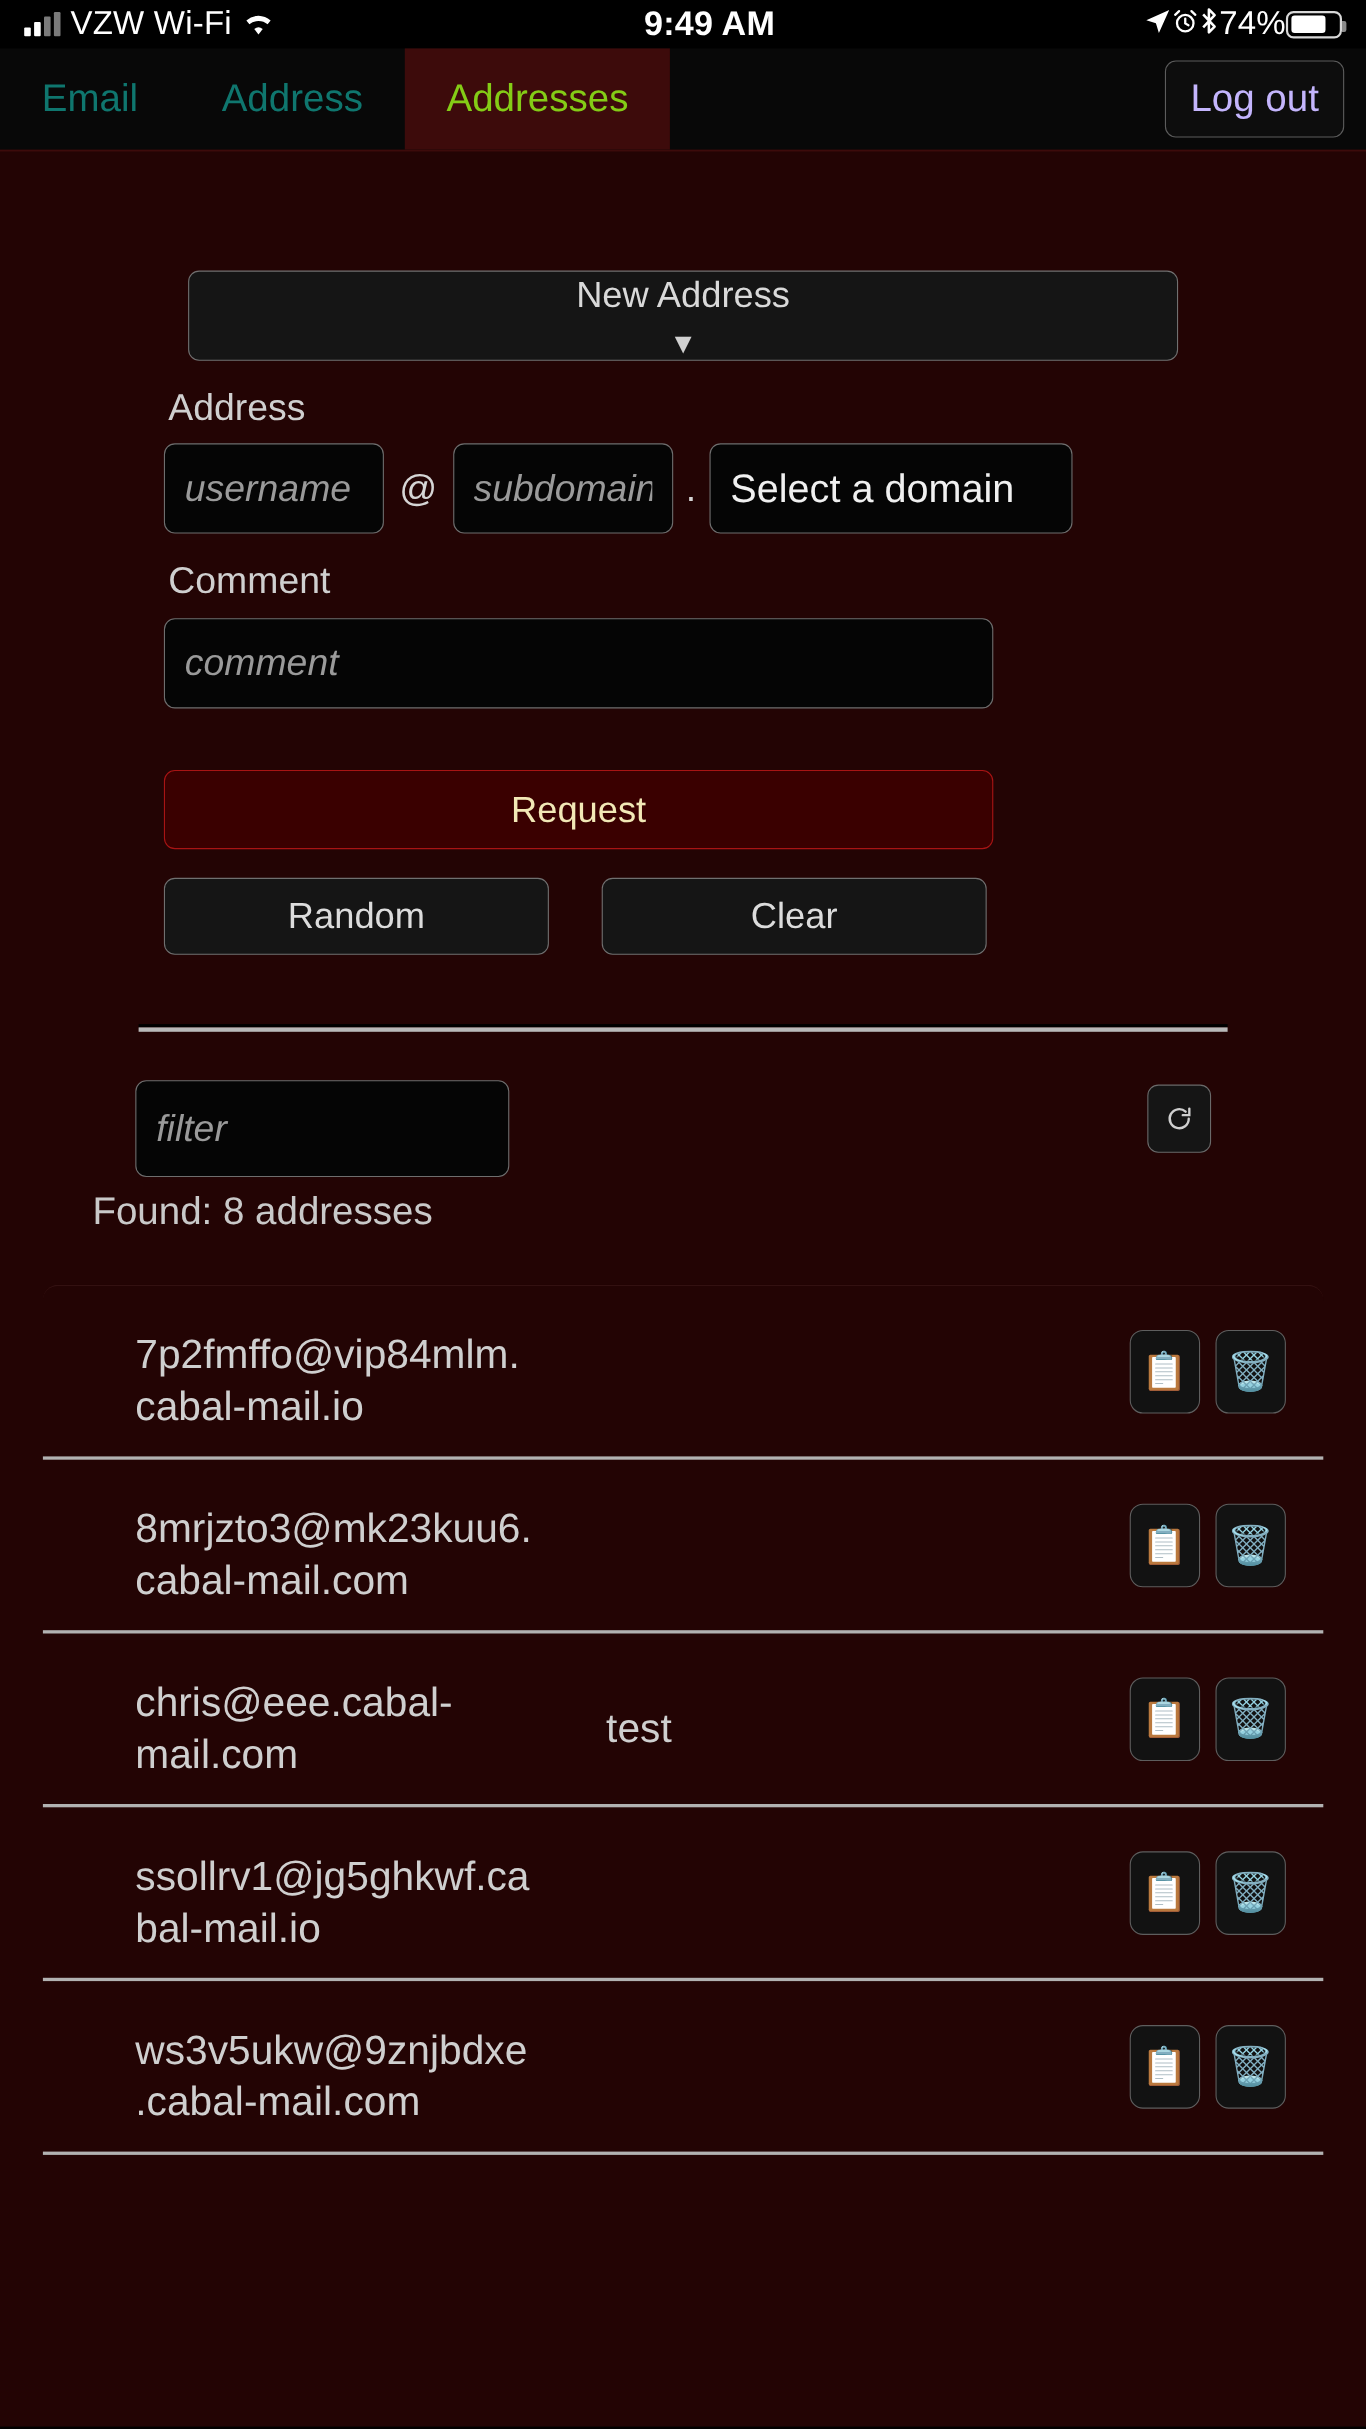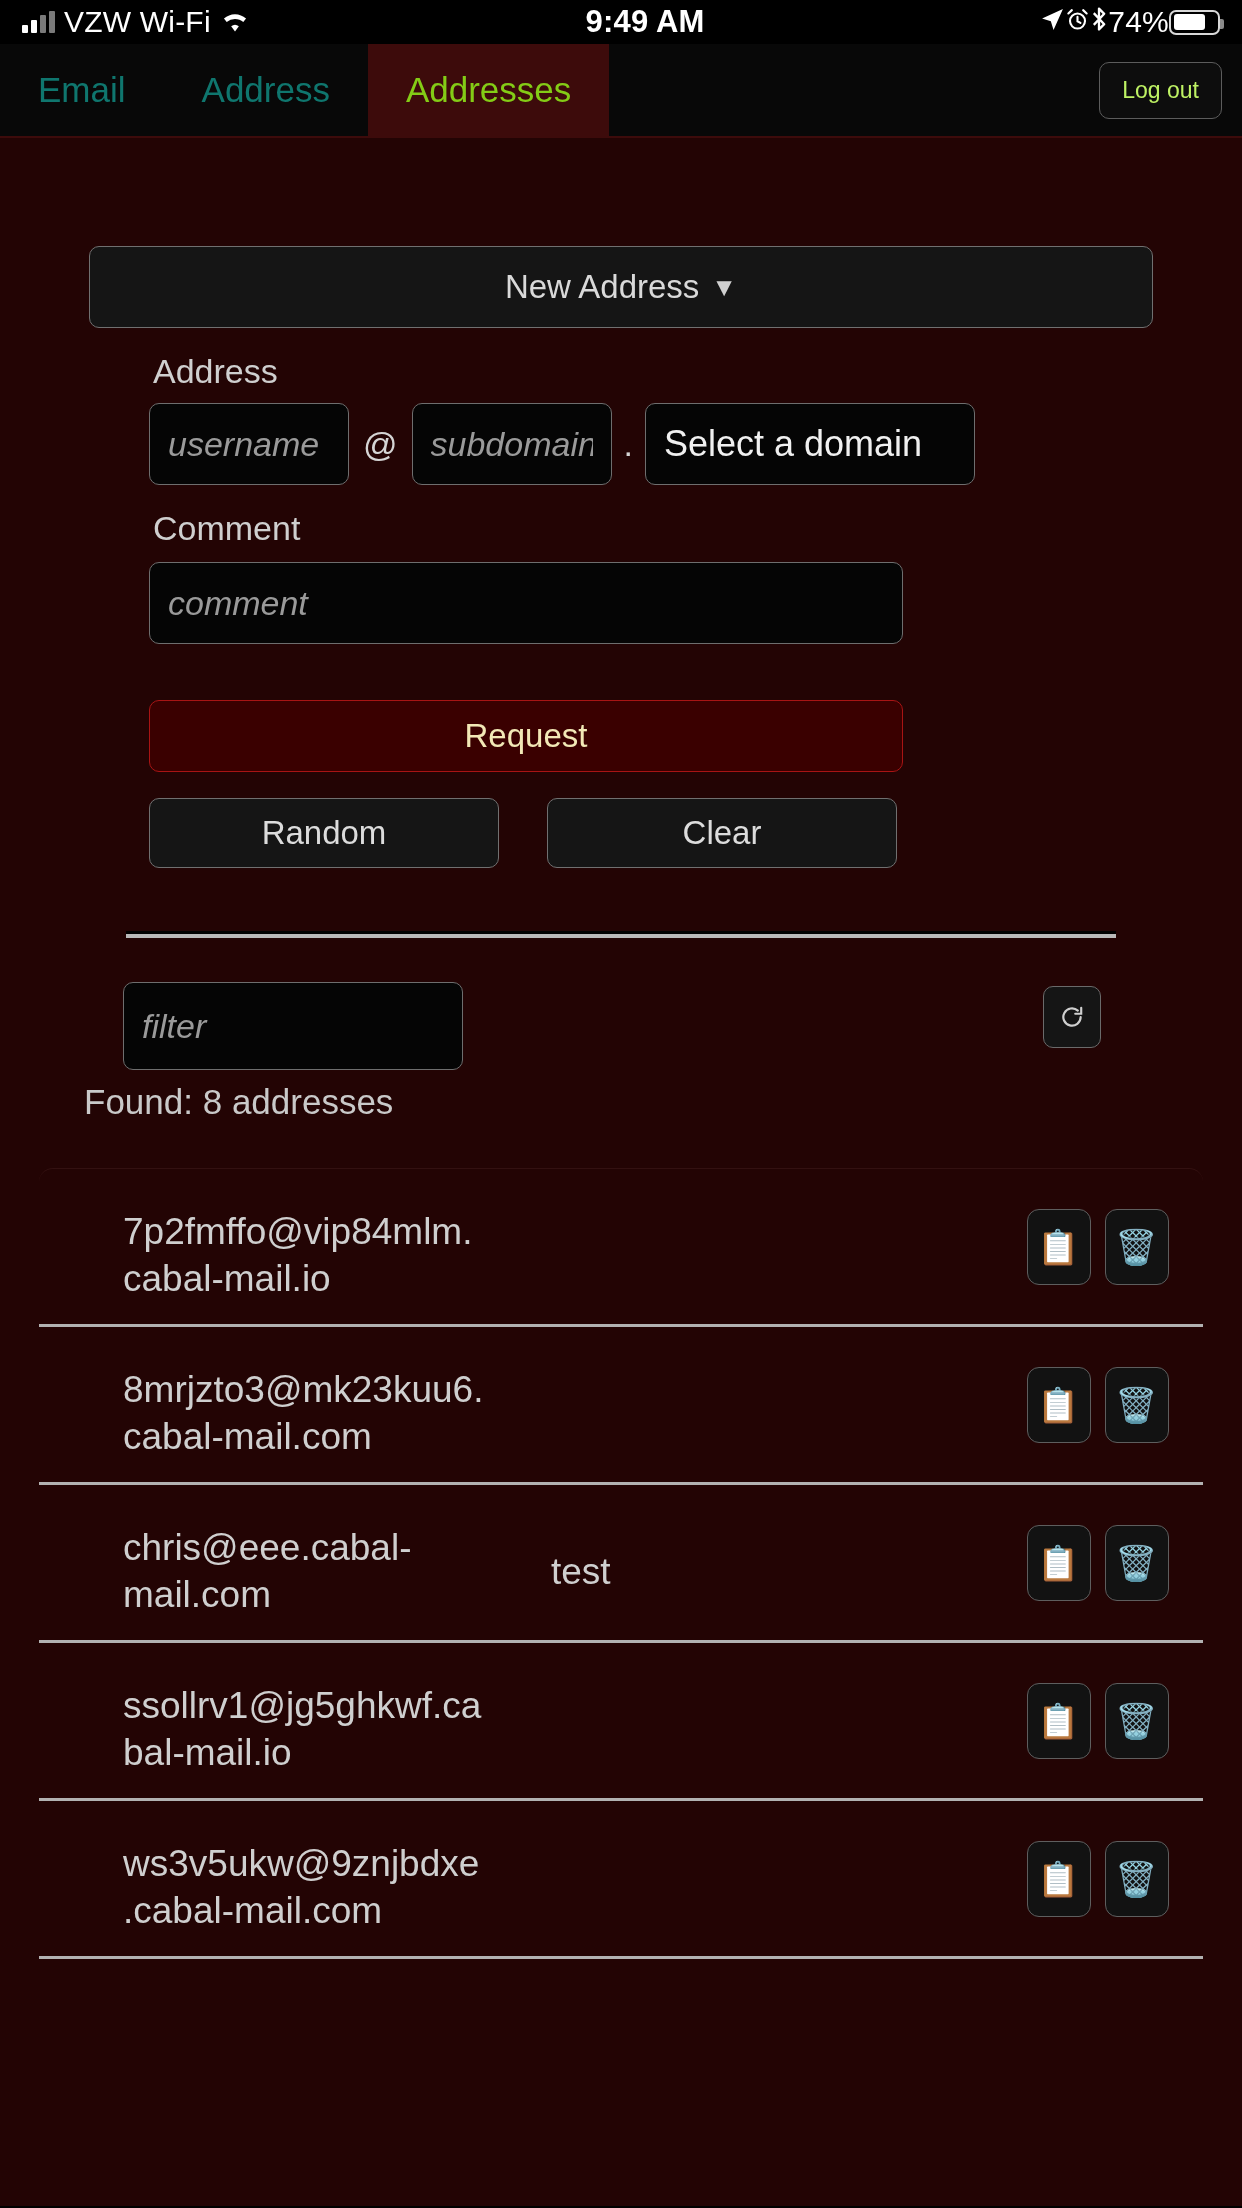--- a/index.html
+++ b/index.html
@@ -61,22 +61,22 @@
     font-family: "Liberation Sans", sans-serif;
     cursor: pointer;
     white-space: nowrap;
   }
   .tab.active { background: #3d0b0b; color: #84cc16; }
   .tabspacer { flex: 1 1 auto; }
   .logout {
     align-self: center;
     margin-right: 20px;
     padding: 14px 22px;
-    font-size: 23px;
-    color: #bef264;
+    font-size: 35px;
+    color: #c4b5fd;
     background: #0d0d0d;
     border: 1.5px solid #5c5c5c;
     border-radius: 10px;
     font-family: "Liberation Sans", sans-serif;
     cursor: pointer;
   }
 
   
   .page {
     background: #230404;
@@ -85,32 +85,33 @@
     padding: 0;
     position: relative;
     overflow: hidden;
   }
 
   .form-wrap { padding: 108px 0 0 0; }
 
   .mode-select {
     display: block;
     margin: 0 auto;
-    width: 1064px;
+    width: 900px;
     height: 82px;
     background: #151515;
     border: 1.5px solid #707070;
     border-radius: 10px;
     color: #d9d9d9;
     font-size: 33px;
     font-family: "Liberation Sans", sans-serif;
     text-align: center;
     cursor: pointer;
     display: flex; align-items: center; justify-content: center;
     gap: 12px;
+    flex-direction: column;
   }
   .caret { font-size: 26px; color:#d0d0d0; line-height: 1; }
 
   .fieldgroup { width: 1000px; margin: 0 auto; padding-left: 28px; }
   .flabel {
     color: #cfcfcf; font-size: 34px;
     margin: 24px 0 12px 4px;
   }
 
   .addr-row { display: flex; align-items: center; gap: 0; }

